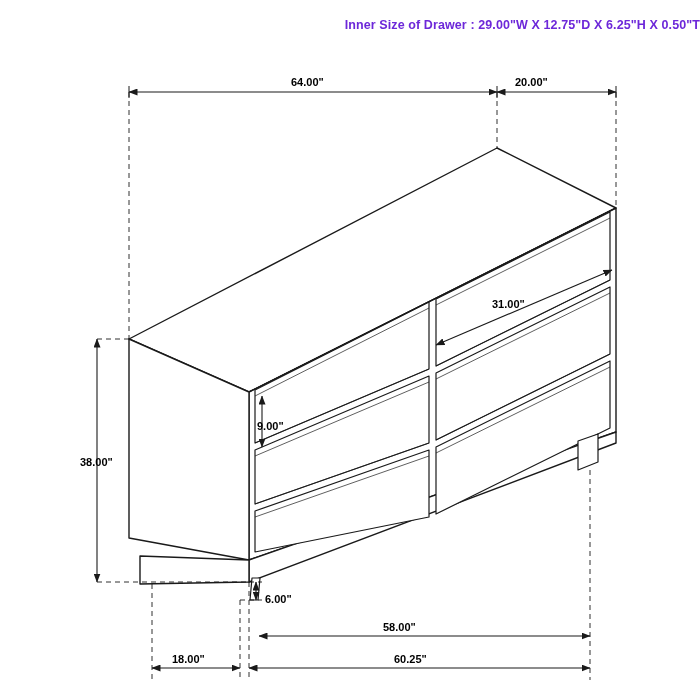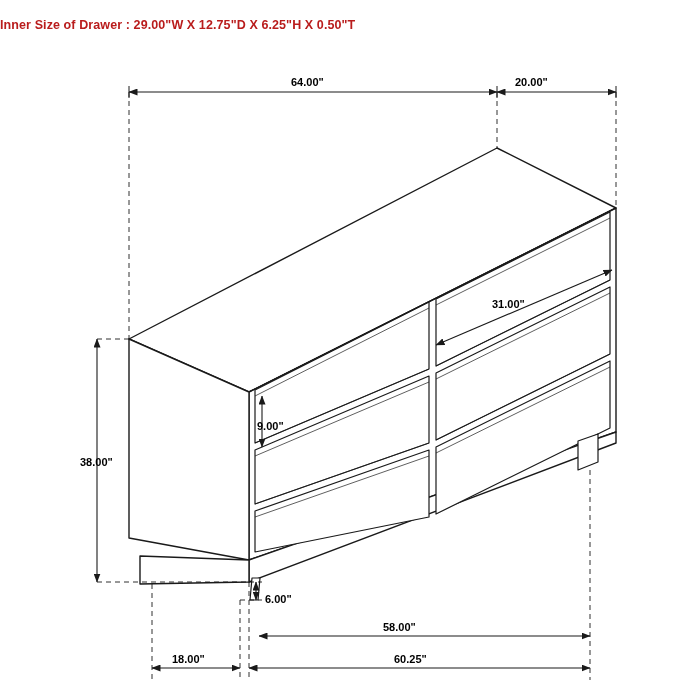--- a/index.html
+++ b/index.html
@@ -13,24 +13,24 @@
     height: 700px;
     background: #ffffff;
     font-family: "Liberation Sans", sans-serif;
     overflow: hidden;
   }
   #title {
     position: absolute;
     top: 18px;
     left: 0;
     width: 700px;
-    text-align: left;
+    text-align: right;
     font-size: 12.5px;
     font-weight: bold;
-    color: #b91c1c;
+    color: #6d28d9;
     letter-spacing: 0.1px;
   }
   #canvas {
     position: absolute;
     top: 0;
     left: 0;
   }
   .dim-label {
     position: absolute;
     font-size: 11px;

